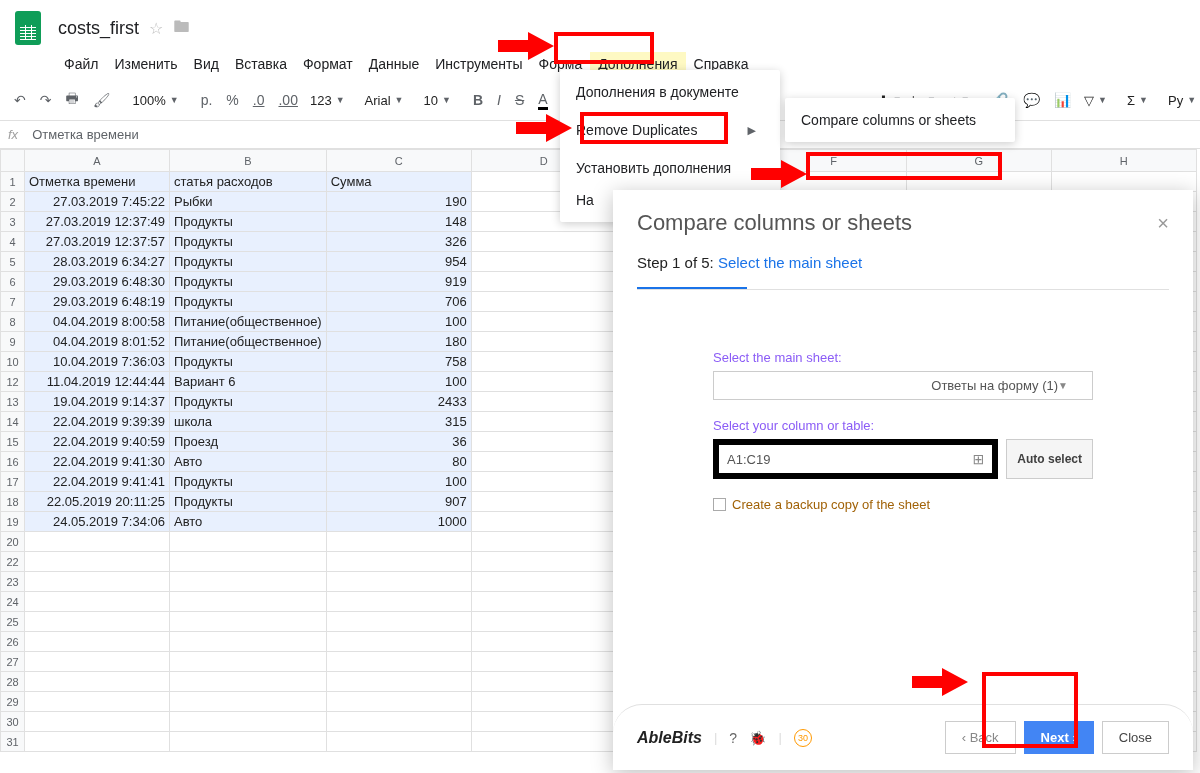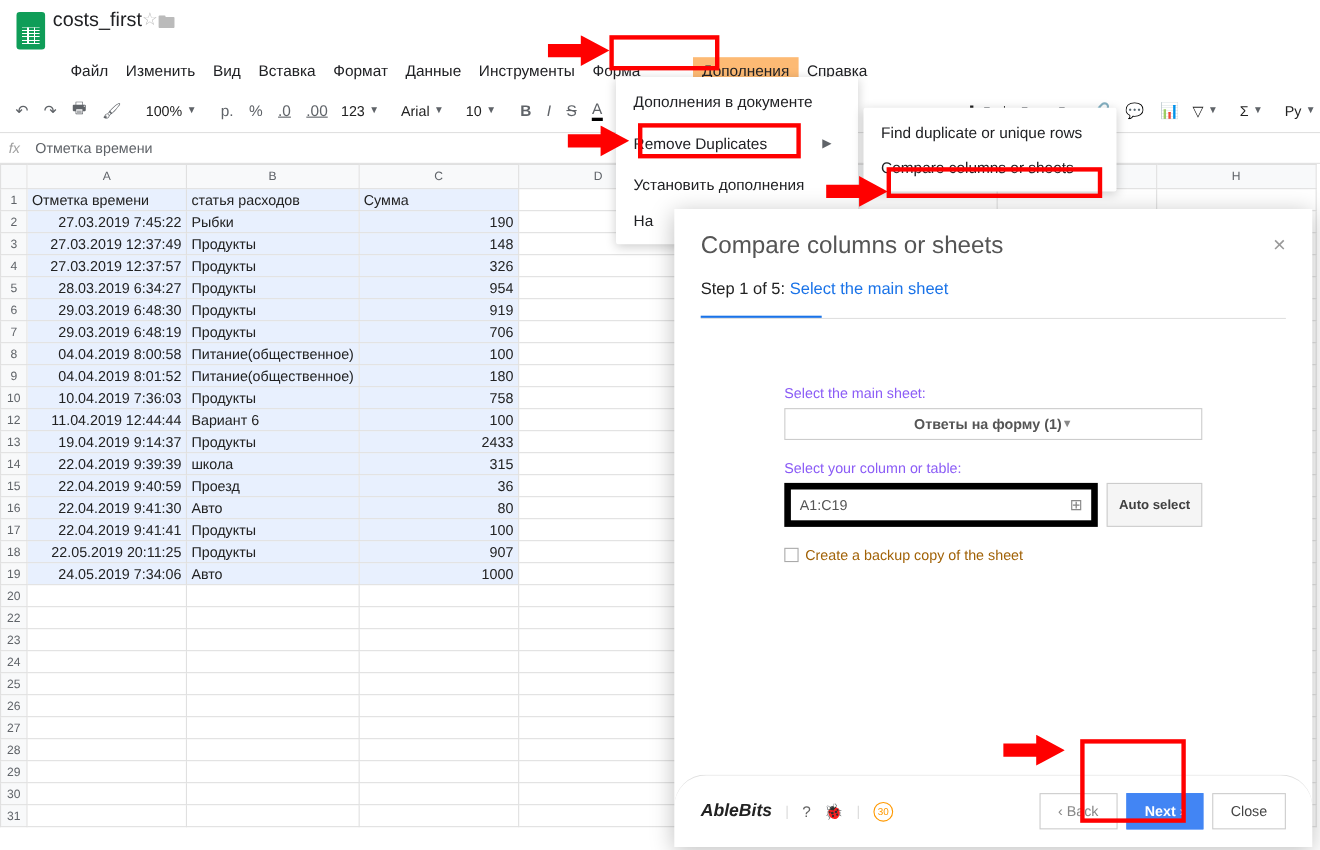--- a/index.html
+++ b/index.html
@@ -1,30 +1,30 @@
 <!DOCTYPE html>
 <html><head>
 <meta charset="utf-8">
 <style>
 * { box-sizing: border-box; margin: 0; padding: 0; }
 body { font-family: Arial, sans-serif; font-size: 13px; color: #222; background: #fff; width: 1200px; height: 773px; overflow: hidden; position: relative; }
 
 
 .header { padding: 8px 0 0 8px; }
-.title-row { display: flex; margin-bottom: 4px; }
+.title-row { display: flex; align-items: center; gap: 10px; margin-bottom: 4px; }
 .sheets-logo { width: 40px; height: 40px; display: flex; align-items: center; justify-content: center; }
 .sheets-icon { width: 26px; height: 34px; background: #0f9d58; border-radius: 3px; position: relative; }
 .sheets-icon::after { content: ""; position: absolute; left: 5px; top: 14px; right: 5px; bottom: 5px; background: repeating-linear-gradient(transparent 0 2px, #fff 2px 3px), repeating-linear-gradient(90deg, transparent 0 5px, #fff 5px 6px); }
 .doc-title { font-size: 18px; color: #202124; }
 .star-icon { color: #bbb; font-size: 16px; }
 .folder-icon { color: #bbb; font-size: 16px; }
 
 .menubar { display: flex; gap: 0; margin-left: 48px; }
 .menu-item { padding: 4px 8px; font-size: 14px; color: #202124; cursor: pointer; }
-.menu-item.active { background: #fdba74; margin-left: 40px; }
+.menu-item.active { background: #fef9c3; }
 
 
 .toolbar { display: flex; align-items: center; gap: 2px; padding: 4px 8px; border-bottom: 1px solid #e0e0e0; margin-top: 4px; }
 .tb-btn { padding: 4px 6px; color: #5f6368; font-size: 14px; cursor: pointer; display: flex; align-items: center; }
 .tb-sep { width: 1px; height: 20px; background: #e0e0e0; margin: 0 4px; }
 .tb-dropdown { display: flex; align-items: center; padding: 2px 4px; }
 .tb-dropdown .arrow { font-size: 9px; color: #5f6368; margin-left: 4px; }
 
 
 .formula-bar { display: flex; align-items: center; border-bottom: 1px solid #e0e0e0; padding: 2px 8px; }
@@ -59,21 +59,21 @@
 .dialog-header { display: flex; justify-content: space-between; align-items: center; padding: 20px 24px 12px; }
 .dialog-title { font-size: 22px; color: #555; font-weight: 400; }
 .dialog-close { font-size: 20px; color: #999; cursor: pointer; }
 .dialog-step { padding: 6px 24px 10px; font-size: 15px; }
 .dialog-step a { color: #1a73e8; text-decoration: none; }
 .step-underline { height: 2px; background: #1a73e8; width: 110px; margin: 6px 0 0 24px; }
 .step-track { height: 1px; background: #e0e0e0; margin: 0 24px; }
 
 .dialog-body { flex: 1; padding: 60px 100px 20px; }
 .form-label { font-size: 13px; color: #8b5cf6; margin-bottom: 6px; }
-.form-select { width: 100%; border: 1px solid #ccc; padding: 6px 24px; font-size: 13px; color: #555; display: flex; justify-content: center; align-items: center; background: #fff; margin-bottom: 18px; font-weight: bold; }
+.form-select { width: 100%; border: 1px solid #ccc; padding: 6px 24px; font-size: 13px; color: #555; display: flex; justify-content: flex-end; align-items: center; background: #fff; margin-bottom: 18px; }
 .form-select .arrow { font-size: 10px; color: #888; }
 .form-row { display: flex; gap: 8px; margin-bottom: 18px; }
 .form-input { flex: 1; border: 6px solid #000000; padding: 6px 8px; font-size: 13px; color: #555; display: flex; justify-content: space-between; align-items: center; }
 .grid-icon { color: #888; font-size: 14px; }
 .btn-auto { border: 1px solid #ccc; background: #f5f5f5; padding: 6px 10px; font-size: 12px; font-weight: bold; color: #404040; cursor: pointer; }
 .checkbox-row { display: flex; align-items: center; gap: 6px; font-size: 13px; color: #a16207; }
 .checkbox { width: 13px; height: 13px; border: 1px solid #aaa; }
 
 .dialog-footer { display: flex; justify-content: space-between; align-items: center; padding: 16px 24px; border-top: 1px solid #e0e0e0; border-radius: 29px; }
 .footer-left { display: flex; align-items: center; gap: 12px; }
@@ -546,23 +546,20 @@
   <div class="dropdown-item">
       <span>Установить дополнения</span>
     </div>
   <div class="dropdown-item">
       <span>На</span>
     </div>
 </div>
 
 <div class="dropdown menu2">
   <div class="dropdown-item">
-      <span>Find duplicate or unique rows</span>
-    </div>
-  <div class="dropdown-item">
       <span>Compare columns or sheets</span>
     </div>
 </div>
 
 <div class="dialog">
   <div class="dialog-header">
     <span class="dialog-title">Compare columns or sheets</span>
     <span class="dialog-close">×</span>
   </div>
   <div class="dialog-step">

